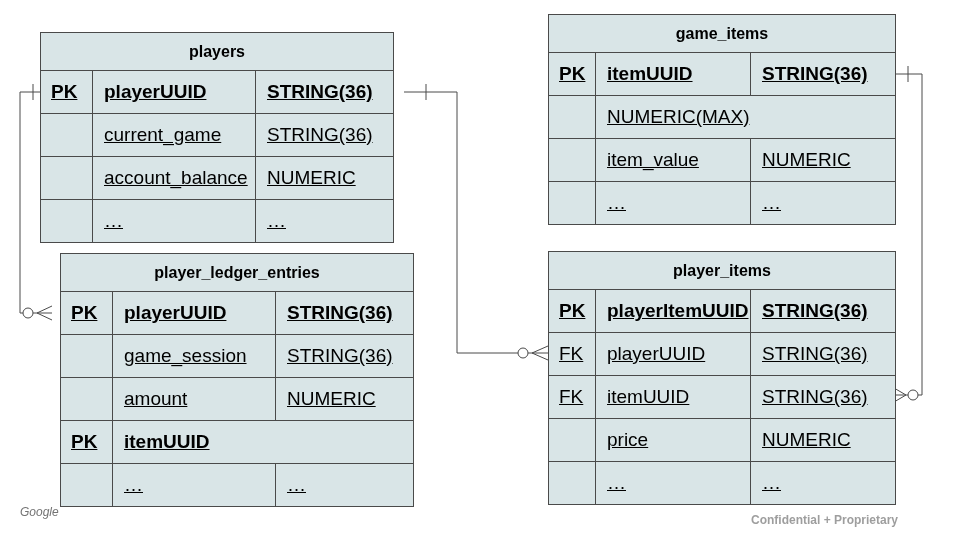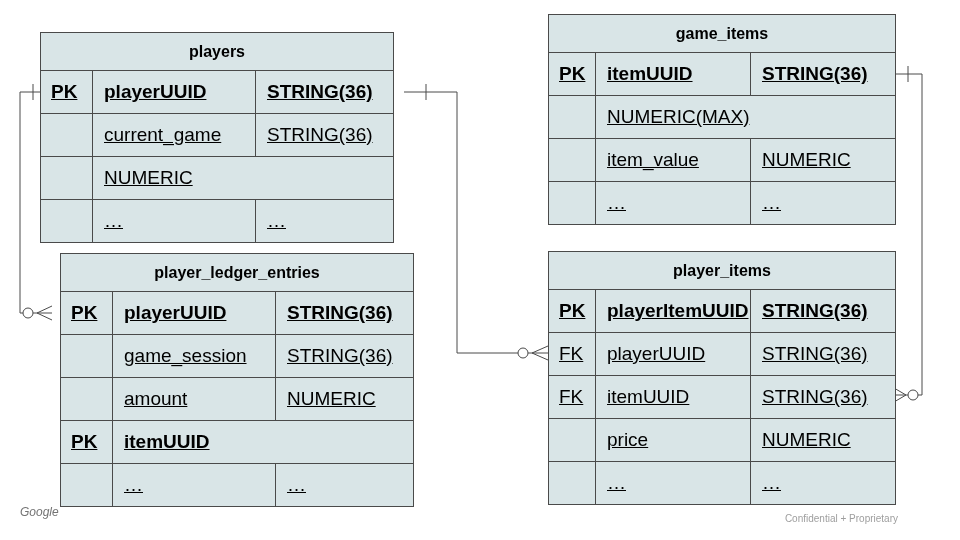--- a/index.html
+++ b/index.html
@@ -63,22 +63,23 @@
     font-size: 12px;
     font-weight: 500;
     color: #737373;
     font-style: italic;
   }
   .footer-note {
     position: absolute;
     right: 62px;
     top: 513px;
     z-index: 2;
-    font-size: 10px;
+    font-size: 12px;
     color: #9e9e9e;
+    font-weight: bold;
   }
 </style>
 </head>
 <body>
 
 <svg class="connectors" width="960" height="540" viewBox="0 0 960 540">
   <g>
     <path d="M 52 92 H 20 V 313 H 52"></path>
     <path d="M 33 84 V 100"></path>
     <circle cx="28" cy="313" r="5"></circle>
@@ -105,20 +106,21 @@
     <div class="c-name">playerUUID</div>
     <div class="c-type">STRING(36)</div>
   </div>
   <div class="t-row">
     <div class="c-key"></div>
     <div class="c-name">current_game</div>
     <div class="c-type">STRING(36)</div>
   </div>
   <div class="t-row">
     <div class="c-key"></div>
+    <div class="c-name">account_balance</div>
     <div class="c-type">NUMERIC</div>
   </div>
   <div class="t-row">
     <div class="c-key"></div>
     <div class="c-name">…</div>
     <div class="c-type">…</div>
   </div>
 </div>
 
 <div class="erd-table tbl-right" id="tbl-game-items">

